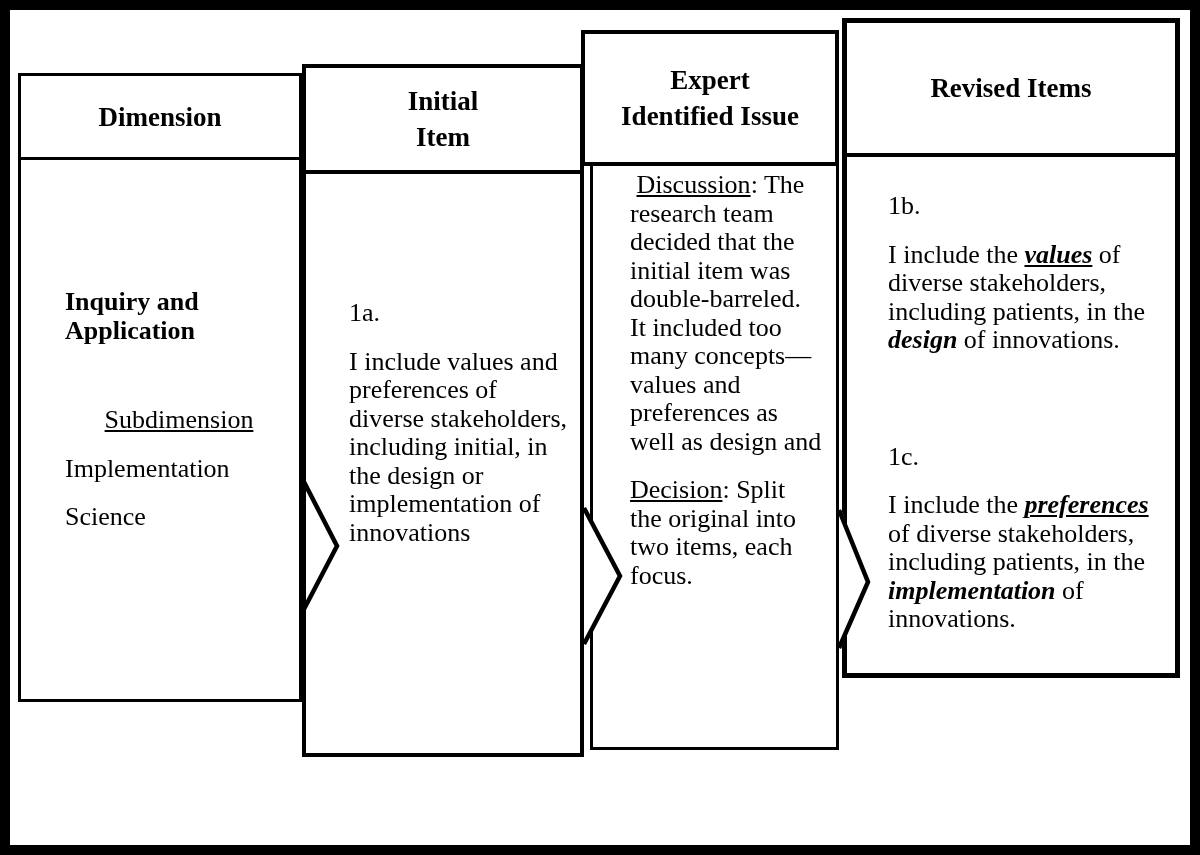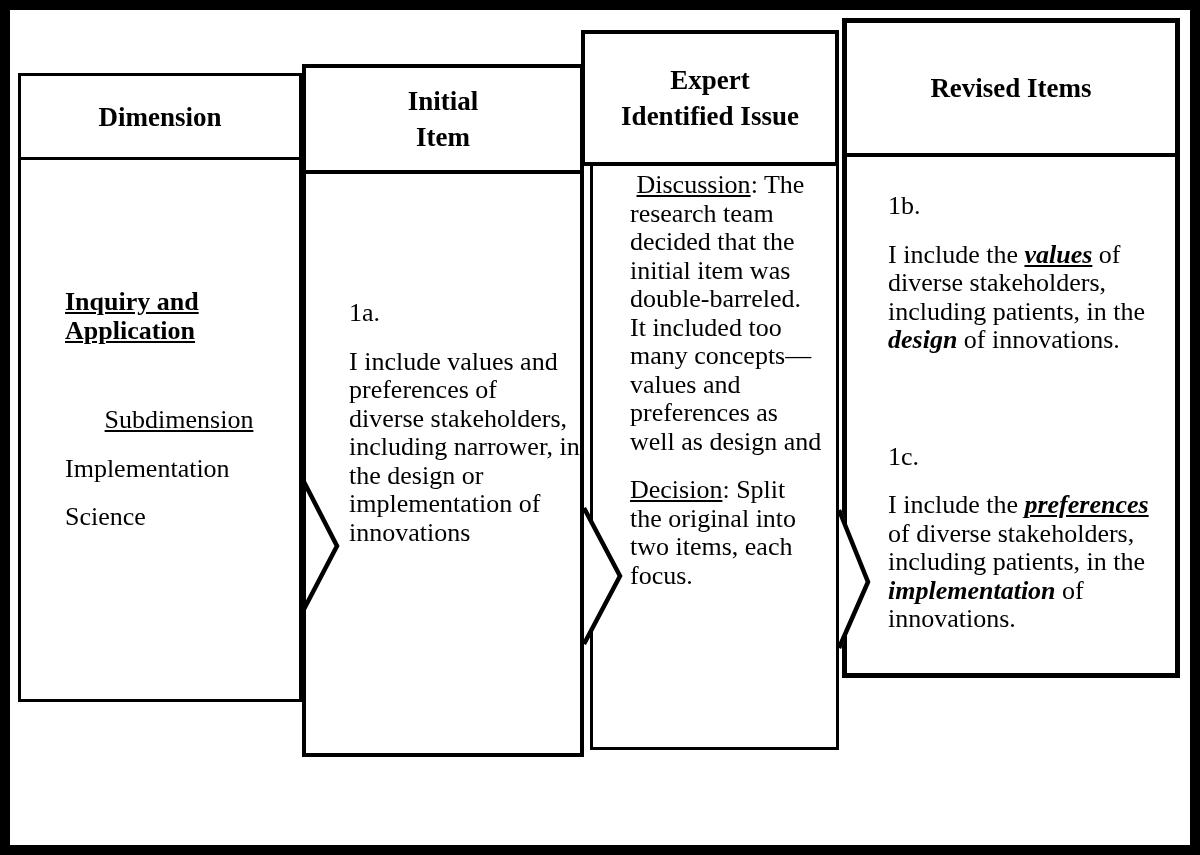--- a/index.html
+++ b/index.html
@@ -15,21 +15,21 @@
     display:flex; flex-direction:column; justify-content:center; align-items:center;
     font-weight:bold; font-size:27px; line-height:36px; text-align:center;
     border-bottom:4px solid #000; box-sizing:border-box;
   }
   .bdy { font-size:26px; line-height:28.5px; }
   .line { white-space:pre; }
   .para + .para { margin-top:20px; }
   .para.gap-lg { margin-top:61px;text-align:center; }
   .para.gap-xl { margin-top:88px; }
 
-  .seg-b   { font-weight:bold;text-decoration:underline; }
+  .seg-b   { font-weight:bold; }
   .seg-u   { text-decoration:underline; }
   .seg-bi  { font-weight:bold; font-style:italic; }
   .seg-biu { font-weight:bold; font-style:italic; text-decoration:underline; }
 
   
   #col1 { left:18px; top:73px; width:284px; height:629px; border-width:3px; z-index:1; }
   #col1 .hdr { height:84px; border-bottom-width:3px; }
   #col1 .bdy { padding:128px 6px 0 44px; }
 
   
@@ -83,21 +83,21 @@
         <div class="line">Item</div>
       </div>
     <div class="bdy">
         <div class="para">
           <div class="line"><span>1a.</span></div>
         </div>
         <div class="para">
           <div class="line"><span>I include values and</span></div>
           <div class="line"><span>preferences of</span></div>
           <div class="line"><span>diverse stakeholders,</span></div>
-          <div class="line"><span>including narrower, in</span></div>
+          <div class="line"><span>including initial, in</span></div>
           <div class="line"><span>the design or</span></div>
           <div class="line"><span>implementation of</span></div>
           <div class="line"><span>innovations</span></div>
         </div>
       </div>
   </div>
 
   <div class="box" id="col3h">
     <div class="hdr">
         <div class="line">Expert</div>

